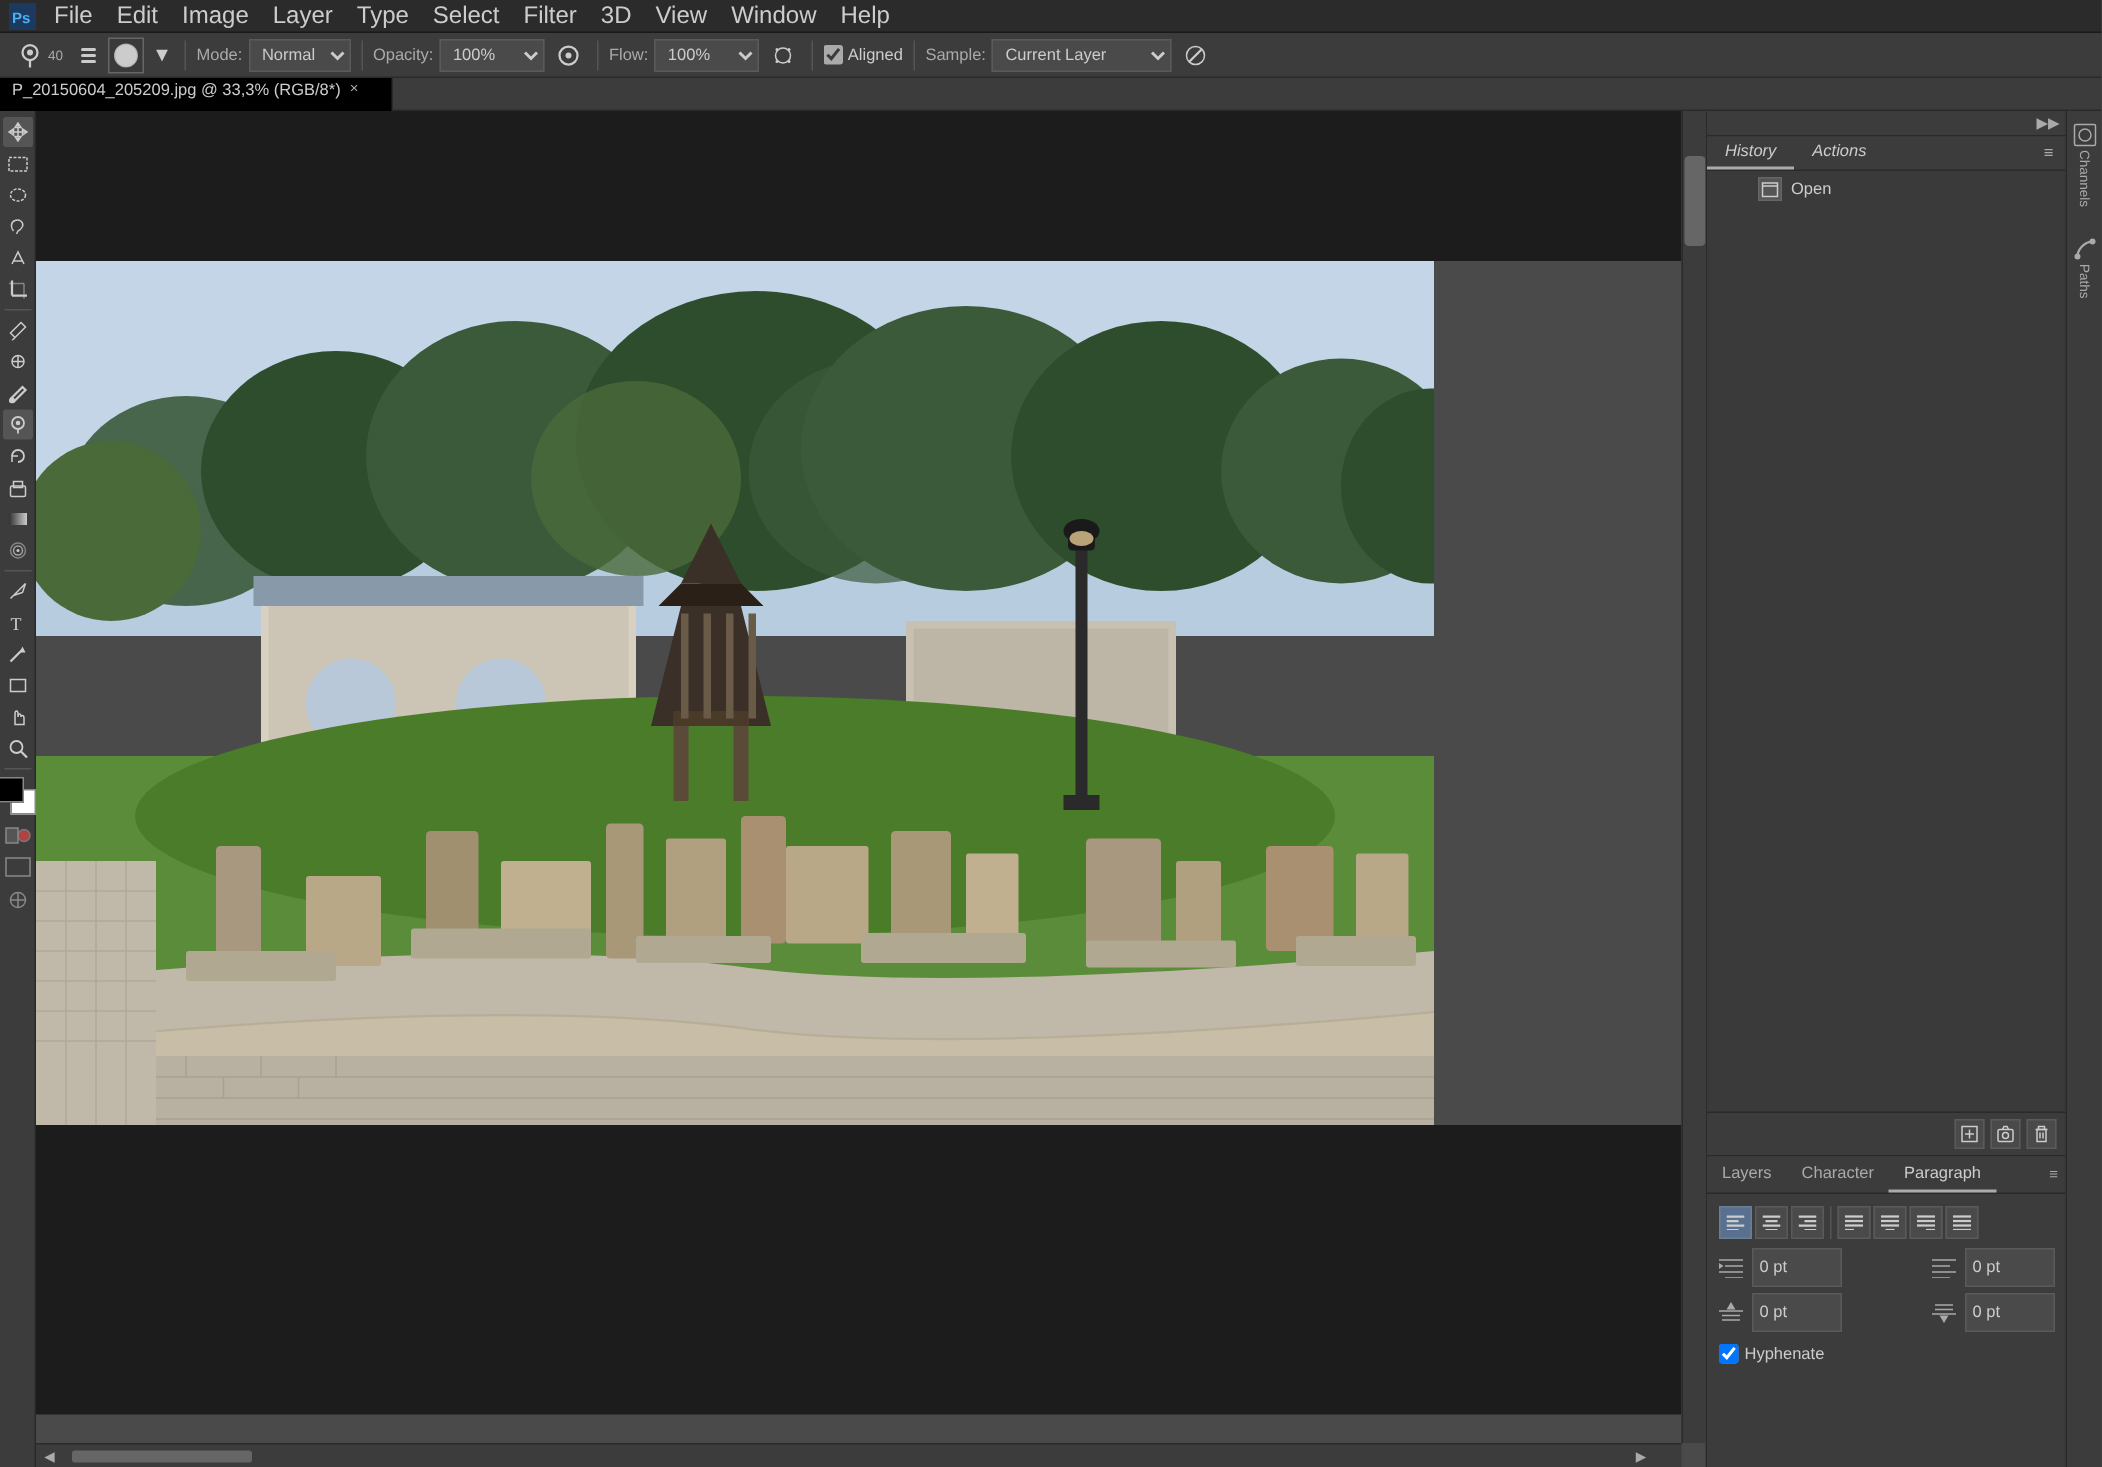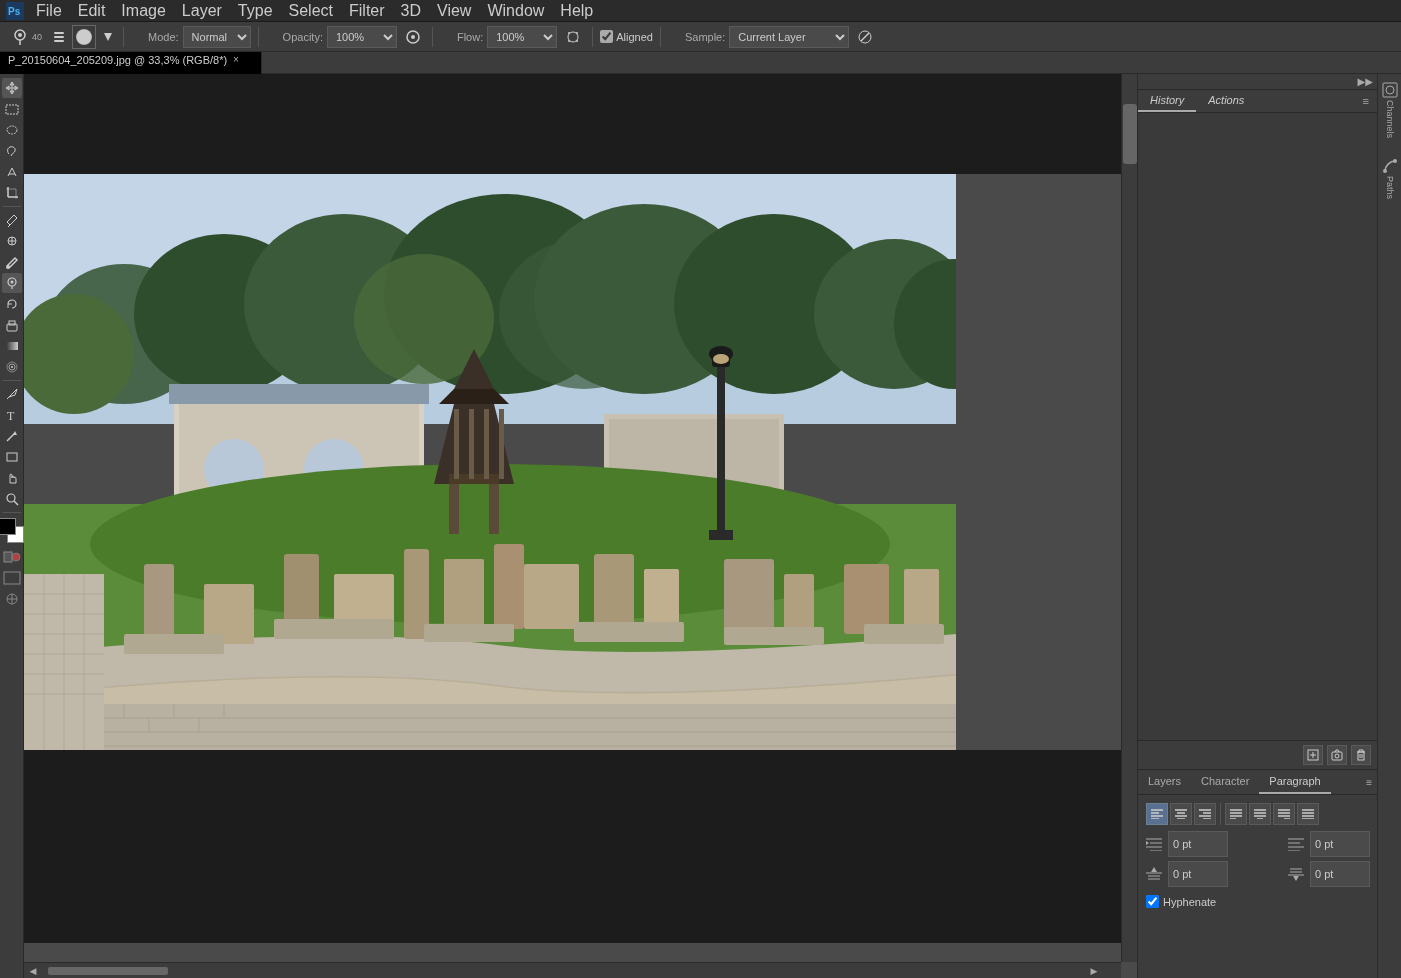--- a/index.html
+++ b/index.html
@@ -7,21 +7,21 @@
 
     
     #menu-bar { display: flex; align-items: center; background: #2b2b2b; height: 22px; padding: 0 4px; border-bottom: 1px solid #1a1a1a; }
     .menu-logo { width: 22px; height: 28px; display: flex; align-items: center; justify-content: center; margin-right: 2px; }
     .menu-logo svg { width: 18px; height: 18px; }
     .menu-item { padding: 2px 8px; color: #ccc; cursor: pointer; font-size: 16px; }
 
     
     #toolbar { display: flex; align-items: center; background: #3c3c3c; height: 30px; padding: 0 6px; border-bottom: 1px solid #2a2a2a; gap: 4px; }
     .tool-btn { background: #3c3c3c; border: none; color: #ccc; padding: 2px 4px; cursor: pointer; font-size: 11px; display: flex; align-items: center; gap: 2px; border-radius: 2px; height: 24px; }
-    .toolbar-label { color: #aaa; font-size: 11px; margin-left: 17px; }
+    .toolbar-label { color: #aaa; font-size: 11px; margin-left: 0; }
     .toolbar-select { background: #4a4a4a; border: 1px solid #5a5a5a; color: #ccc; font-size: 11px; height: 22px; padding: 0 4px; }
     .toolbar-separator { width: 1px; background: #555; height: 20px; margin: 0 3px; }
     .toolbar-checkbox { accent-color: #aaa; }
 
     
     #main { display: flex; height: calc(978px - 22px - 30px - 22px); }
 
     
     #left-panel { width: 24px; background: #3c3c3c; border-right: 1px solid #2a2a2a; display: flex; flex-direction: column; align-items: center; padding: 4px 2px; gap: 1px; flex-shrink: 0; }
     .tool-icon { width: 20px; height: 20px; display: flex; align-items: center; justify-content: center; cursor: pointer; border-radius: 2px; color: #ccc; font-size: 13px; position: relative; }
@@ -486,20 +486,30 @@
 
       <div id="history-panel">
         <div id="history-tabs">
           <div class="history-tab active">History</div>
           <div class="history-tab">Actions</div>
           <div class="history-tab-menu">≡</div>
         </div>
         <div id="history-content">
 
 
+          <div class="history-item">
+            <div style="width:20px;"></div>
+            <div style="width:16px;height:16px;background:#555;border:1px solid #666;display:flex;align-items:center;justify-content:center;font-size:9px;">
+              <svg width="12" height="12" viewBox="0 0 12 12" fill="none">
+                  <rect x="1" y="2" width="10" height="9" stroke="#ccc" stroke-width="1" fill="none"></rect>
+                  <path d="M1 4 L11 4" stroke="#ccc" stroke-width="1"></path>
+                </svg>
+            </div>
+            <span class="history-label">Open</span>
+          </div>
         </div>
 
         <div style="display:flex;align-items:center;justify-content:flex-end;padding:4px 6px;border-top:1px solid #2a2a2a;gap:4px;">
           <div class="panel-icon-btn">
             <svg width="12" height="12" viewBox="0 0 12 12" fill="none">
                 <rect x="1" y="1" width="10" height="10" stroke="#ccc" stroke-width="1"></rect>
                 <line x1="6" y1="3" x2="6" y2="9" stroke="#ccc" stroke-width="1"></line>
                 <line x1="3" y1="6" x2="9" y2="6" stroke="#ccc" stroke-width="1"></line>
               </svg>
           </div>

